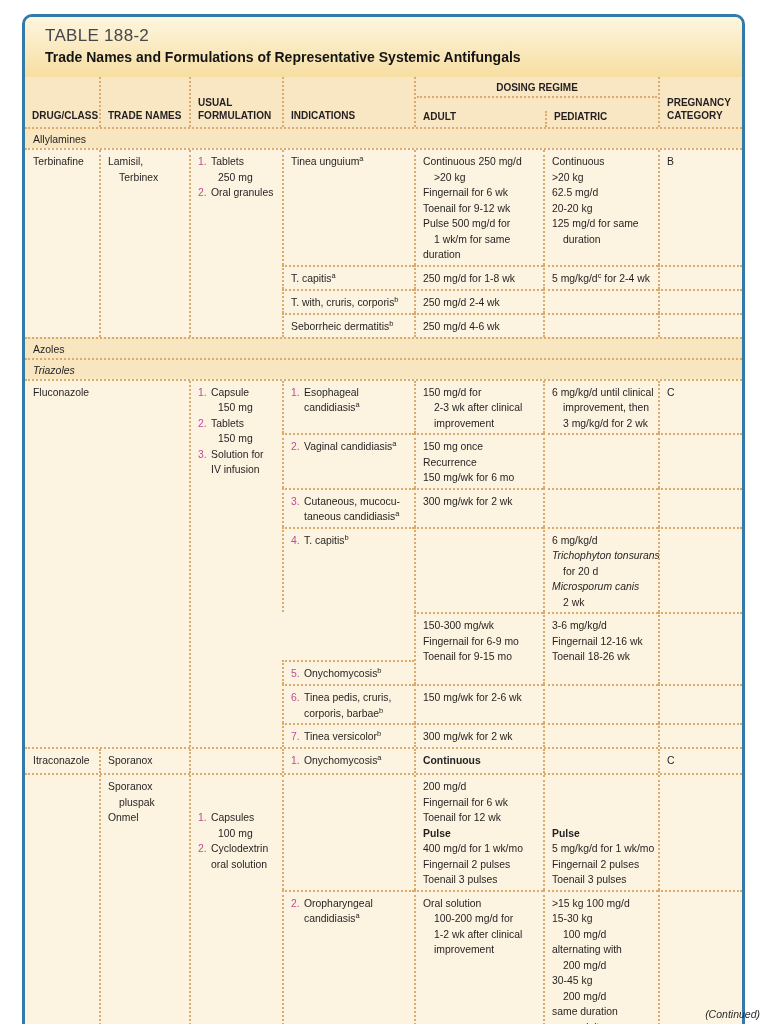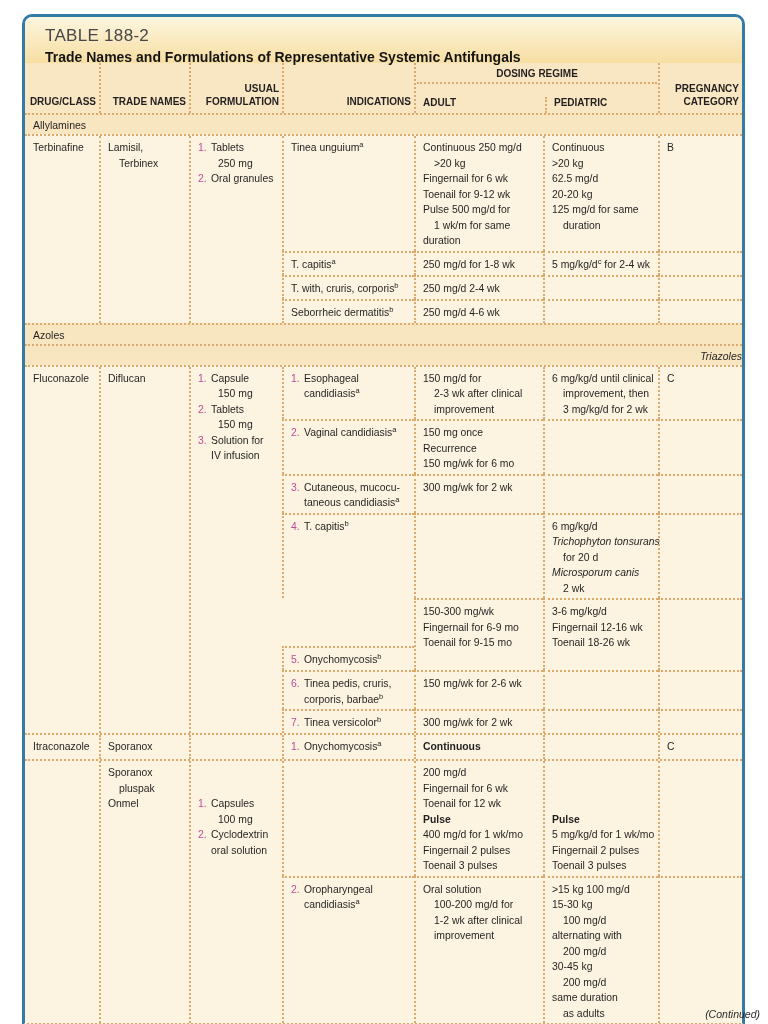--- a/index.html
+++ b/index.html
@@ -13,40 +13,40 @@
   .tbl {
     position:absolute; left:22px; top:14px; width:723px;
     border-left:3px solid #327ba8; border-right:3px solid #327ba8; border-top:3px solid #327ba8;
     border-bottom:2px dotted #dcaa6c;
     border-top-left-radius:10px; border-top-right-radius:10px;
     background:#fcf4e0;
   }
   .title-band {
     background:linear-gradient(#fdf6df,#f7dea2);
     border-top-left-radius:7px; border-top-right-radius:7px;
-    padding:9px 0 7px 20px; height:46px;
+    padding:9px 0 7px 20px; height:60px;
   }
   .t-label { font-size:17px; color:#47474a; letter-spacing:.3px; }
   .t-title { font-size:14px; font-weight:bold; color:#141414; margin-top:3px; }
   .thead {
     display:grid; grid-template-columns:74px 90px 93px 132px 244px 84px;
     background:#f9e7c4; height:50px;
   }
   .th { display:flex; flex-direction:column; justify-content:flex-end;
-        padding:0 3px 5px 7px; font-size:10px; font-weight:bold; line-height:12.5px;align-items:flex-end; }
+        padding:0 3px 5px 7px; font-size:10px; font-weight:bold; line-height:12.5px; }
   .th.first { }
   .vl { border-left:2px dotted #dcaa6c; }
   .th-group { display:flex; flex-direction:column; justify-content:space-between; padding-top:5px; }
   .dosing-title { text-align:center; font-size:10px; font-weight:bold;
                   border-bottom:2px dotted #dcaa6c; padding-bottom:3px; margin:0 1px; }
   .dosing-sub { display:grid; grid-template-columns:129px 113px; }
   .dosing-sub .th-sub { font-size:10px; font-weight:bold; padding:0 3px 5px 7px; }
   .band { border-top:2px dotted #dcaa6c; background:#f8e6c1;
           font-size:10.5px; font-weight:normal; padding:4px 0 3px 8px; }
-  .band.it { font-style:italic;text-align:right; }
+  .band.it { font-style:italic; }
   .drug-block { display:grid; grid-template-columns:74px 90px 93px 132px 129px 115px 84px;
                 border-top:2px dotted #dcaa6c; background:#fcf4e0; }
   .cell { padding:4px 3px 2px 7px; font-size:10.4px; line-height:15.5px; min-height:24px; }
   .cell.c0 { padding-left:8px; }
   .hl { border-top:2px dotted #dcaa6c; }
   .line { white-space:nowrap; }
   .line.b { font-weight:bold; }
   .line.i { font-style:italic; }
   .ind1 { padding-left:11px; }
   .ind2 { padding-left:13px; }
@@ -158,23 +158,20 @@
           <div class="cell c6 vl hl" style="grid-area: 2 / 7 / 3;"></div>
           <div class="cell c6 vl hl" style="grid-area: 3 / 7 / 4;"></div>
           <div class="cell c6 vl hl" style="grid-area: 4 / 7 / 5;"></div>
         </div>
         <div class="band"><span>Azoles</span></div>
         <div class="band it"><span>Triazoles</span></div>
         <div class="drug-block">
           <div class="cell c0" style="grid-area: 1 / 1 / 8;">
             <div class="line"><span class="txt">Fluconazole</span></div>
           </div>
-          <div class="cell c1 vl" style="grid-area: 1 / 2 / 8;">
-            <div class="line"><span class="txt">Diflucan</span></div>
-          </div>
           <div class="cell c2 vl" style="grid-area: 1 / 3 / 8;">
             <div class="line"><span class="num">1.</span><span class="txt">Capsule</span></div>
             <div class="line ind3"><span class="txt">150 mg</span></div>
             <div class="line"><span class="num">2.</span><span class="txt">Tablets</span></div>
             <div class="line ind3"><span class="txt">150 mg</span></div>
             <div class="line"><span class="num">3.</span><span class="txt">Solution for</span></div>
             <div class="line ind2"><span class="txt">IV infusion</span></div>
           </div>
           <div class="cell c3 vl" style="grid-area: 1 / 4 / 2;">
             <div class="line"><span class="num">1.</span><span class="txt">Esophageal</span></div>

